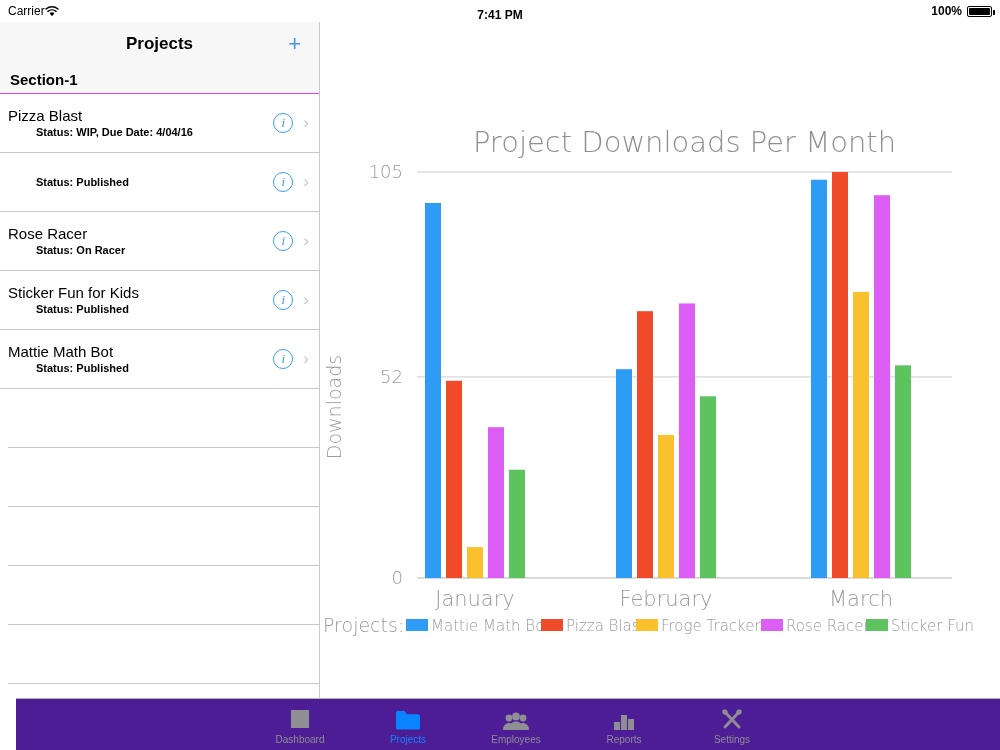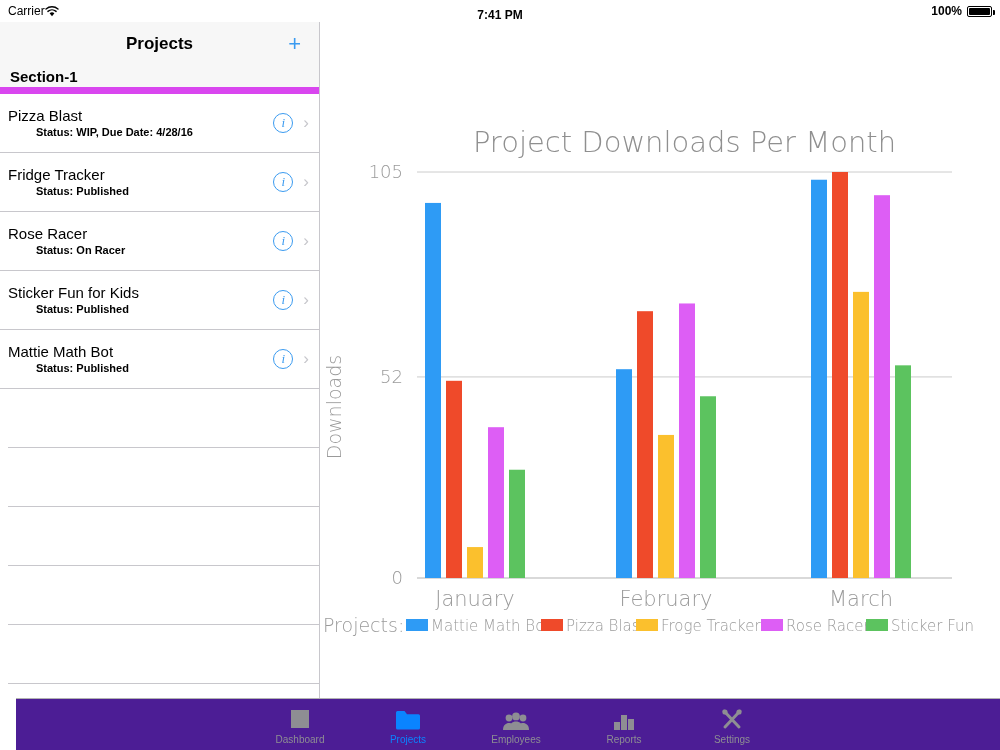--- a/index.html
+++ b/index.html
@@ -35,21 +35,21 @@
     display: flex; align-items: center; justify-content: center;
   }
   .sb-title { font-size: 17px; font-weight: bold; color: #000; }
   .sb-add {
     position: absolute; right: 18px; top: 50%; transform: translateY(-50%);
     font-size: 22px; color: #3b9bf0; line-height: 1; font-weight: 300; cursor: pointer;
   }
   .section-header {
     height: 28px; background: #f7f7f7; display: flex; align-items: center;
     padding-left: 10px; font-size: 15px; font-weight: bold; color: #000;
-    border-bottom: 7px solid #d946ef;
+    border-bottom: 1px solid #d946ef;
   }
   .list { position: relative; }
   .row {
     position: relative; height: 59px; padding-left: 8px;
     display: flex; flex-direction: column; justify-content: center;
     border-bottom: 1px solid #c8c7cc; margin-left: 0;
   }
   .row::after {
     content: ""; position: absolute; left: 8px; right: 0; bottom: -1px; height: 1px;
   }
@@ -113,28 +113,27 @@
 
   <div class="sidebar">
     <div class="sb-header">
       <span class="sb-title">Projects</span>
       <span class="sb-add">+</span>
     </div>
     <div class="section-header">Section-1</div>
     <div class="list" id="project-list">
         <div class="row">
           <div class="row-title">Pizza Blast</div>
-          <div class="row-sub">Status: WIP, Due Date: 4/28/16</div>
-          <div class="row-acc">
-            <div class="info-btn">i</div>
-            <div class="chev">›</div>
-          </div>
-        </div>
-        <div class="row">
-          <div class="row-title">Fridge Tracker</div>
+          <div class="row-sub">Status: WIP, Due Date: 4/04/16</div>
+          <div class="row-acc">
+            <div class="info-btn">i</div>
+            <div class="chev">›</div>
+          </div>
+        </div>
+        <div class="row">
           <div class="row-sub">Status: Published</div>
           <div class="row-acc">
             <div class="info-btn">i</div>
             <div class="chev">›</div>
           </div>
         </div>
         <div class="row">
           <div class="row-title">Rose Racer</div>
           <div class="row-sub">Status: On Racer</div>
           <div class="row-acc">

